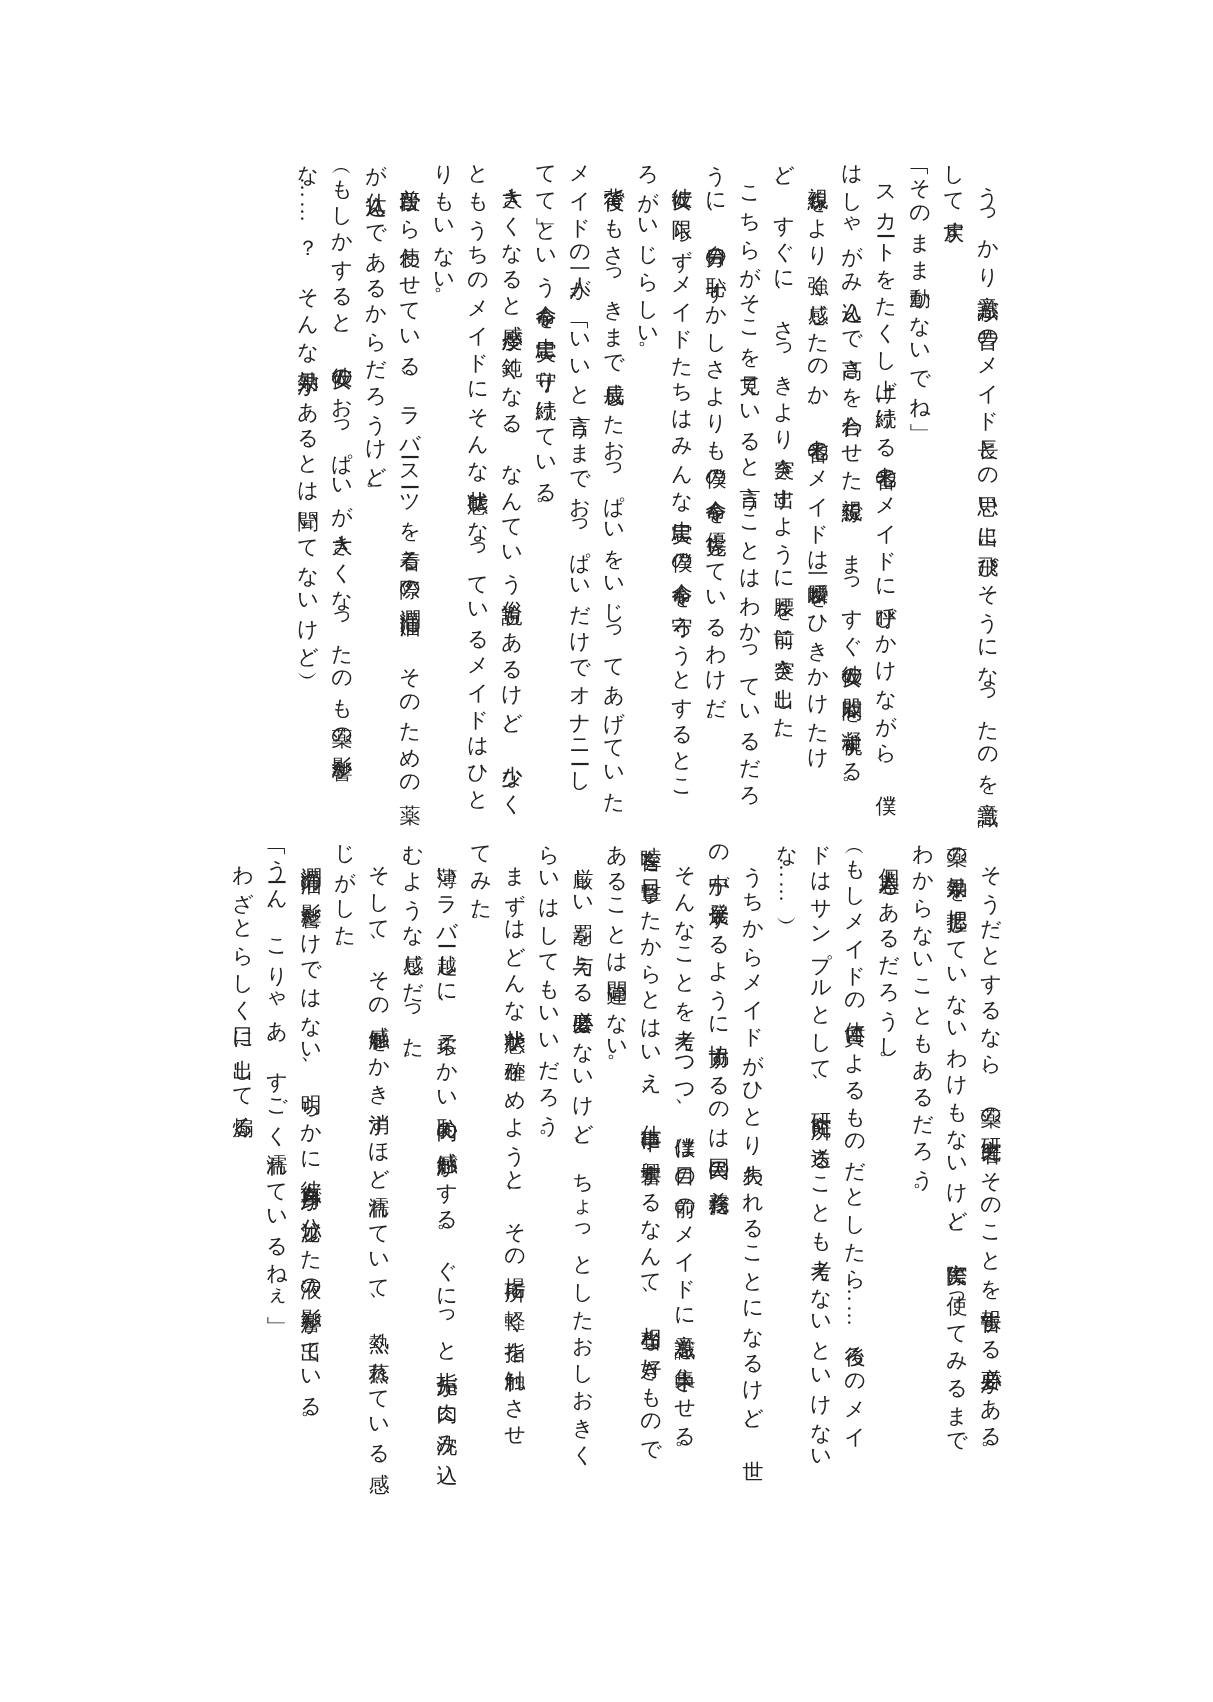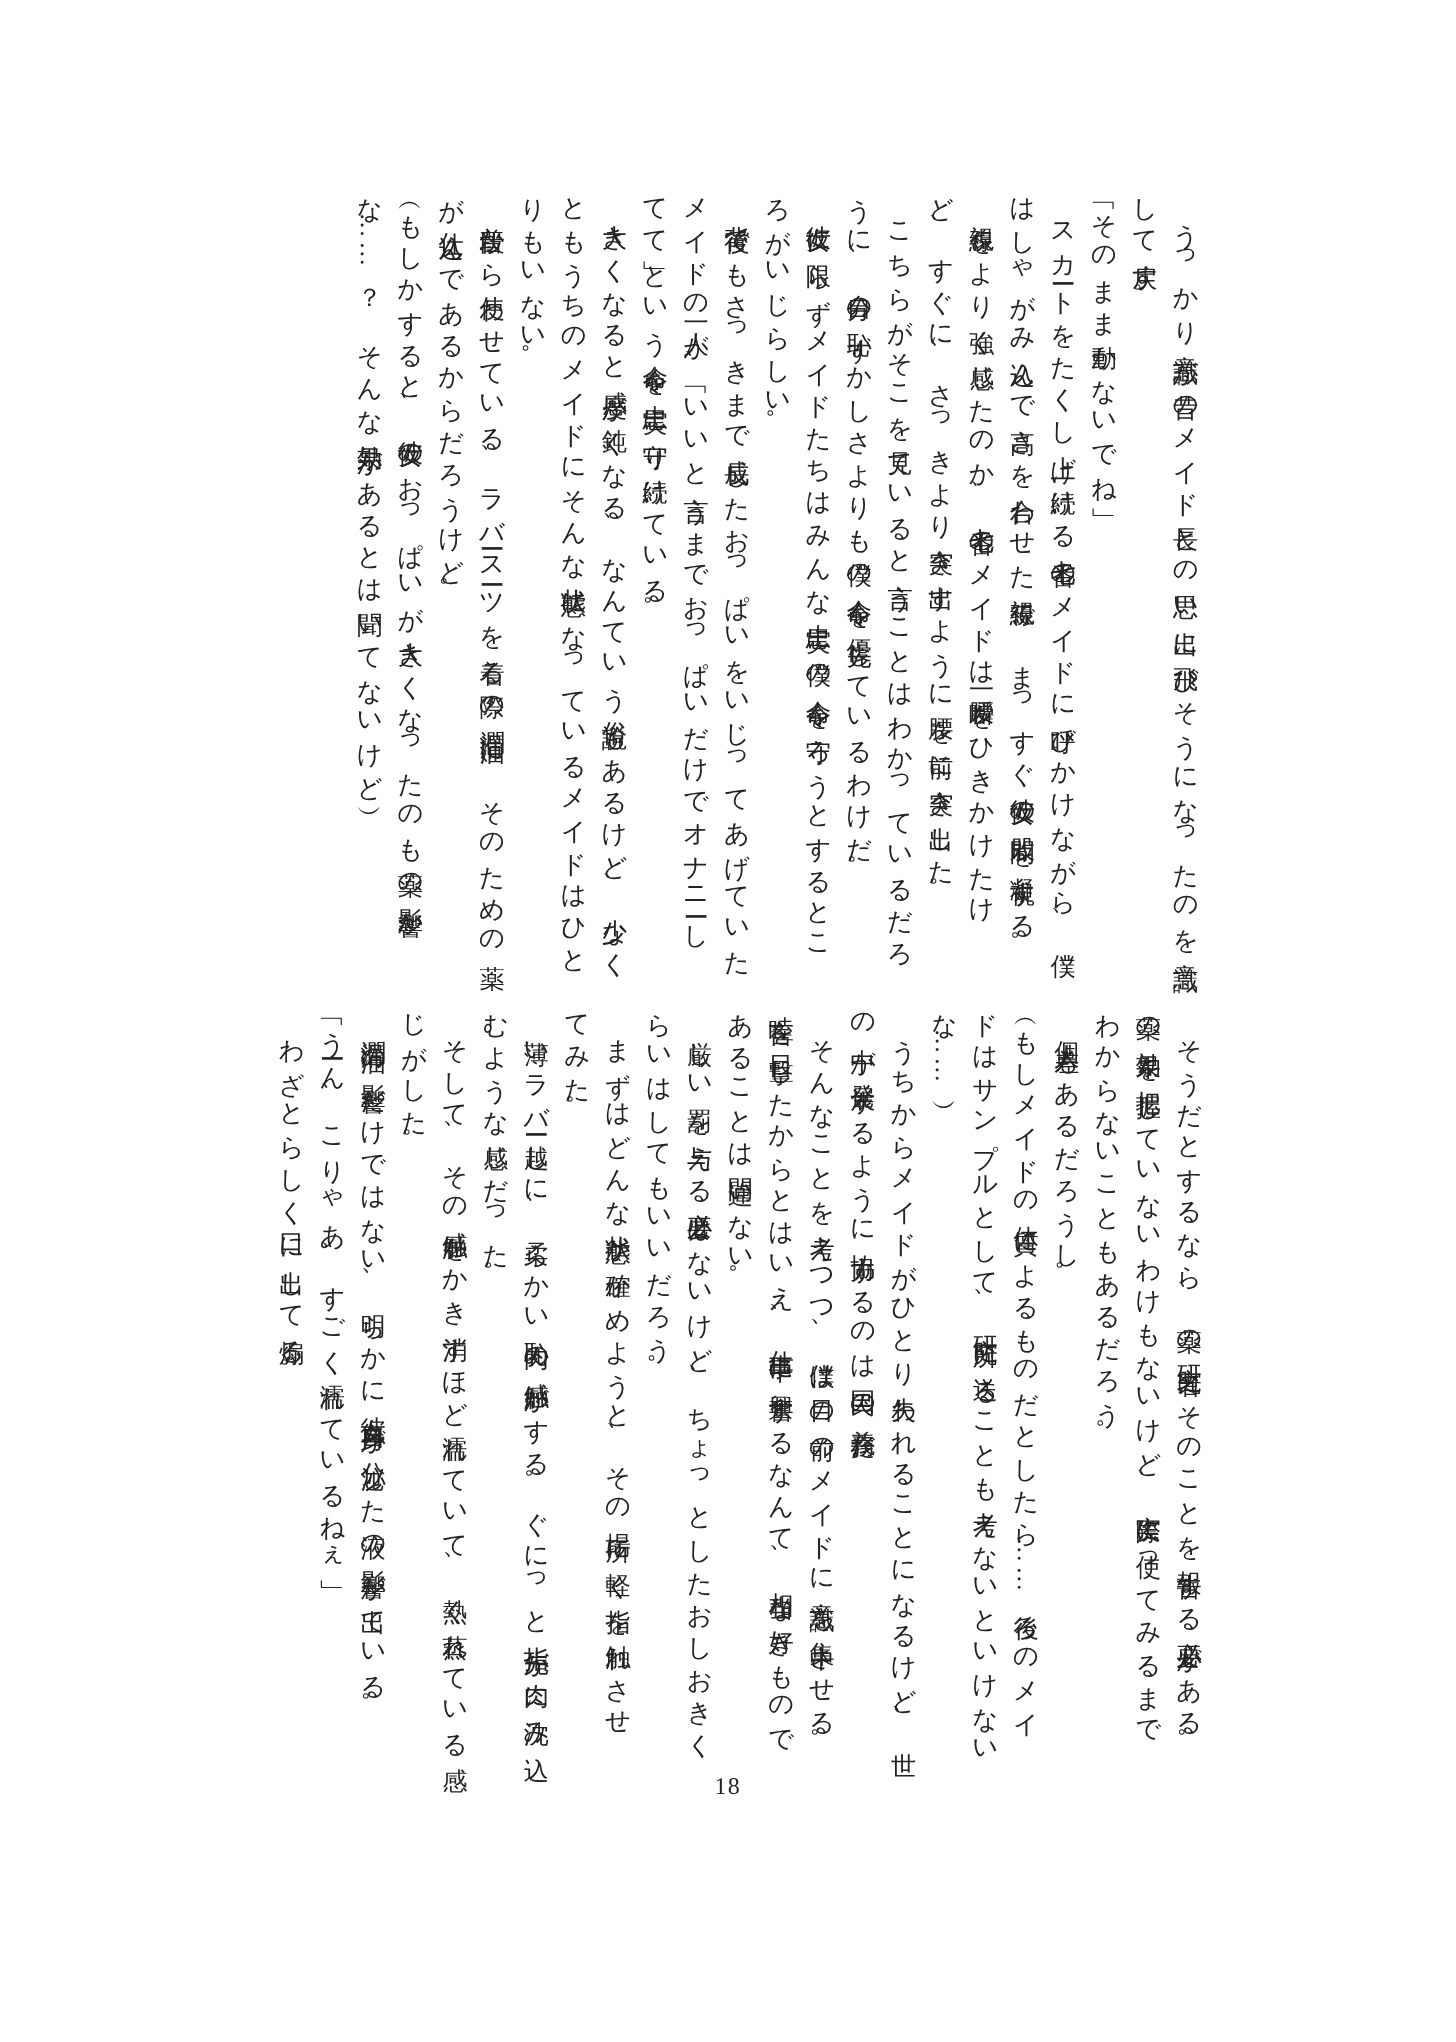--- a/index.html
+++ b/index.html
@@ -82,15 +82,14 @@
     <p>そんなことを考えつつ、僕は目の前のメイドに意識を集中させる。睦言を目撃したからとはいえ、仕事中に興奮するなんて、相当な好きものであることは間違いない。</p>
     <p>厳しい罰を与える必要はないけど、ちょっとしたおしおきくらいはしてもいいだろう。</p>
     <p>まずはどんな状態か確かめようと、その場所に軽く指を触れさせてみた。</p>
     <p>薄いラバー越しに、柔らかい恥肉の感触がする。ぐにっと指先が肉に沈み込むような感じだった。</p>
     <p>そして、その感触をかき消すほど濡れていて、熱く蒸れている感じがした。</p>
     <p>潤滑油の影響だけではない、明らかに彼女自身が分泌した液の影響が出ている。</p>
     <p class="q">「うーん、こりゃあ、すごく濡れているねぇ」</p>
     <p>わざとらしく口に出して煽る。</p>
   </div>
 
-  <div class="page-number">18</div>
 
 </div>
 
 </body></html>

